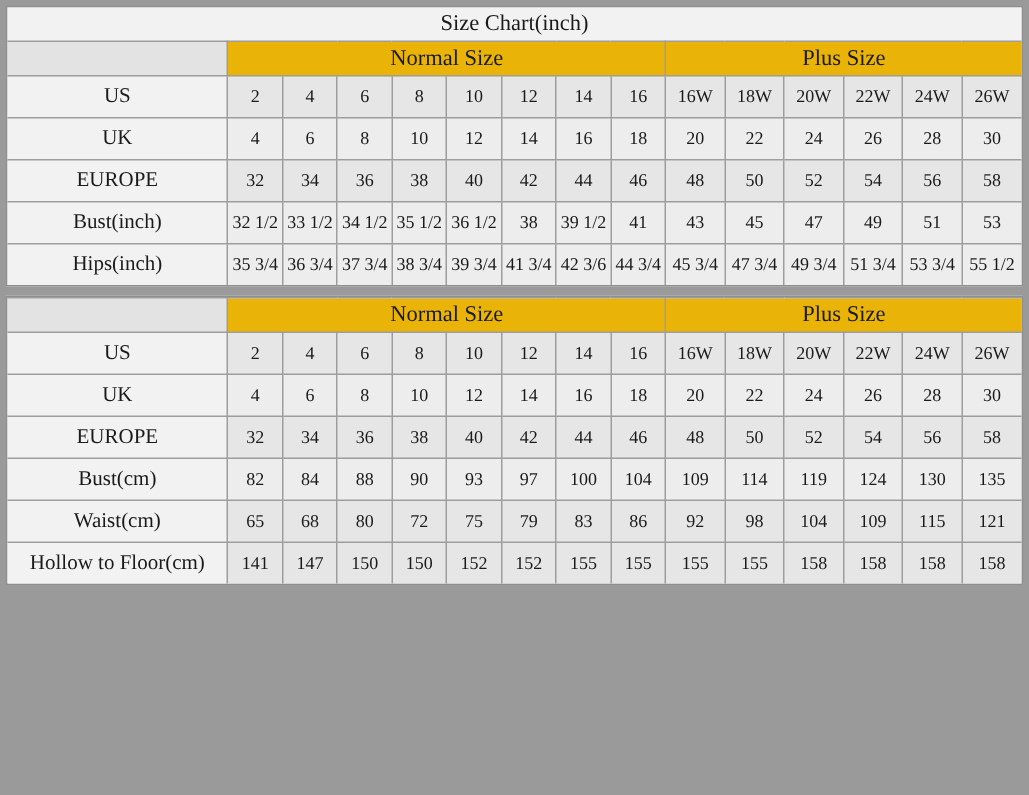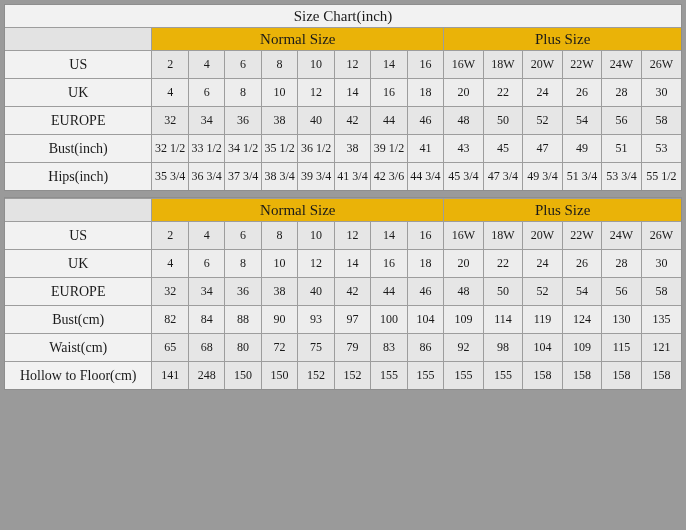--- a/index.html
+++ b/index.html
@@ -308,21 +308,21 @@
             <td class="cell">92</td>
             <td class="cell">98</td>
             <td class="cell">104</td>
             <td class="cell">109</td>
             <td class="cell">115</td>
             <td class="cell">121</td>
           </tr>
           <tr class="r-hollow">
             <td class="row-head">Hollow to Floor(cm)</td>
             <td class="cell">141</td>
-            <td class="cell">248</td>
+            <td class="cell">147</td>
             <td class="cell">150</td>
             <td class="cell">150</td>
             <td class="cell">152</td>
             <td class="cell">152</td>
             <td class="cell">155</td>
             <td class="cell">155</td>
             <td class="cell">155</td>
             <td class="cell">155</td>
             <td class="cell">158</td>
             <td class="cell">158</td>

